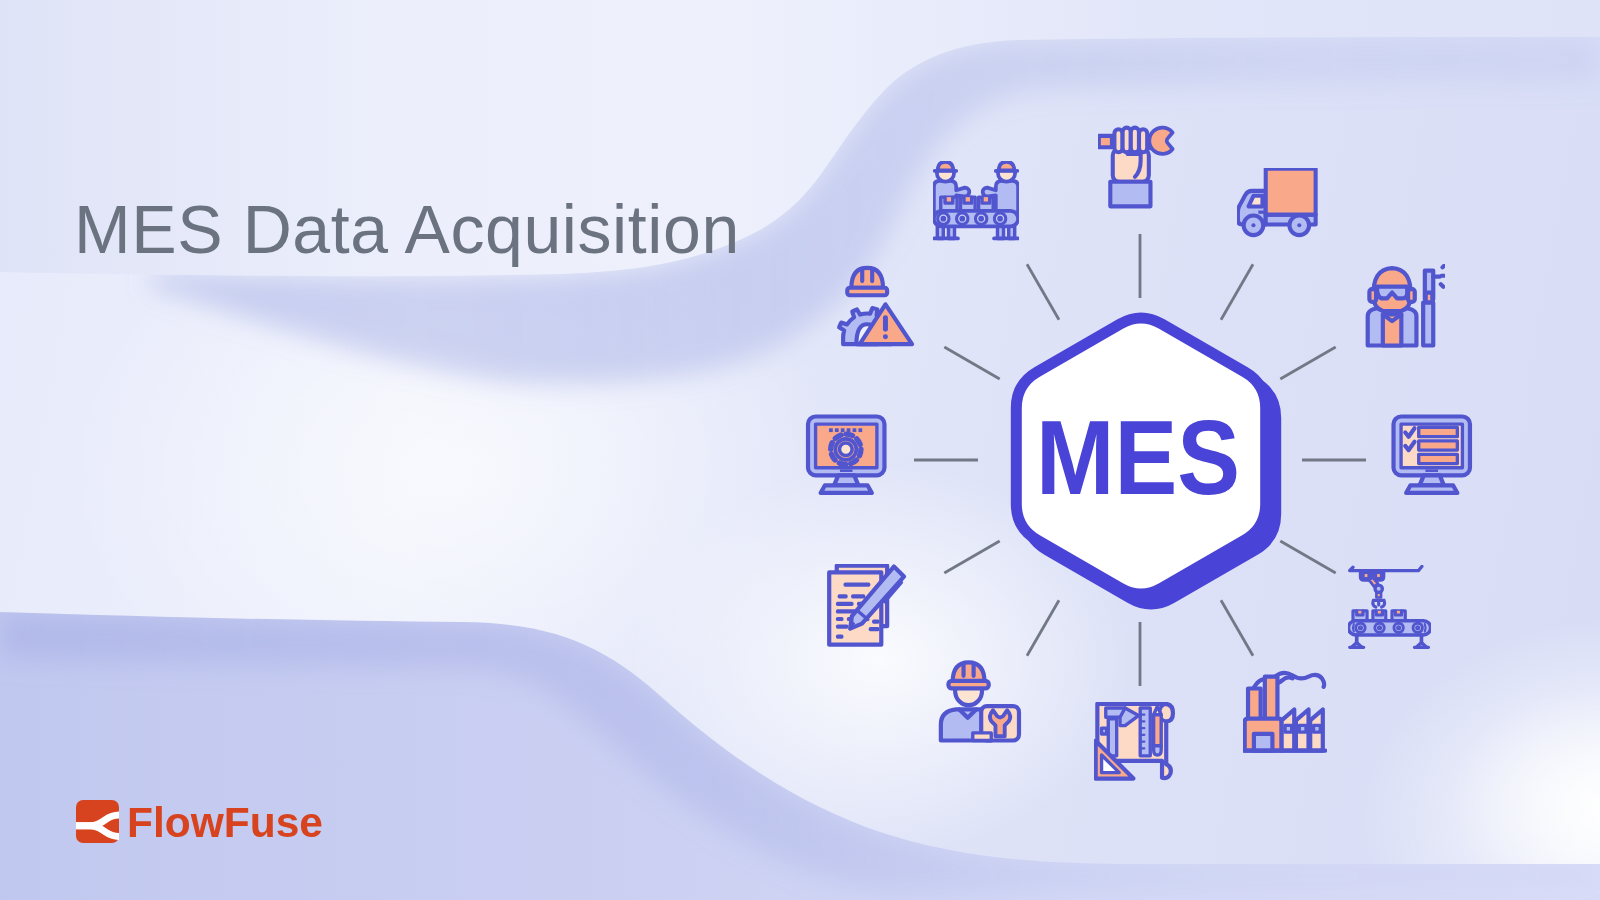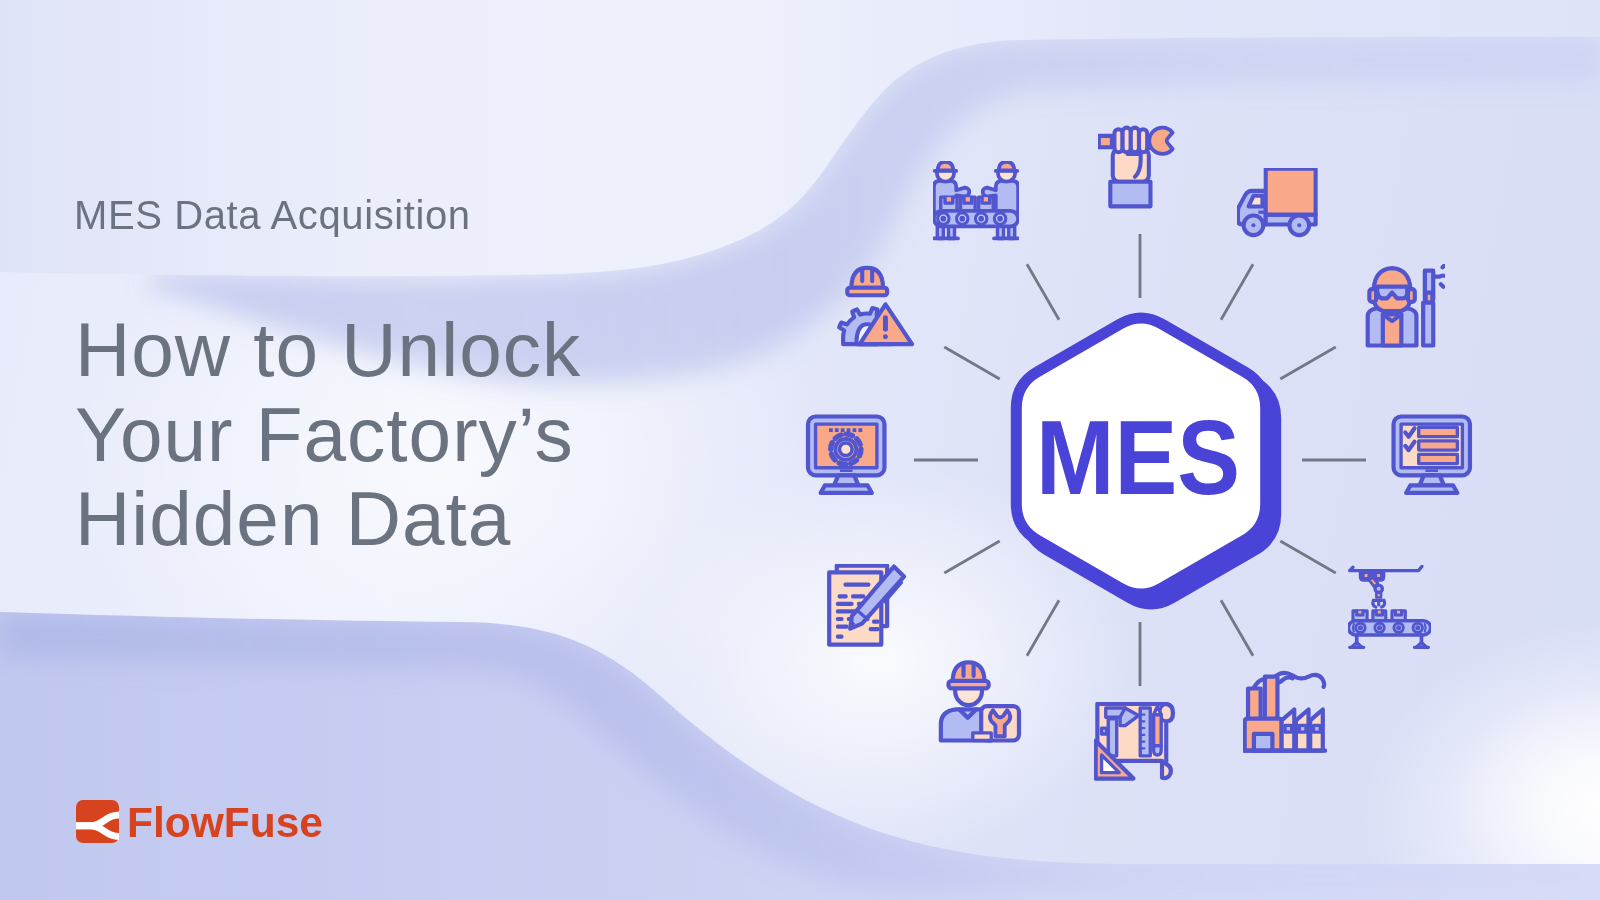--- a/index.html
+++ b/index.html
@@ -84,22 +84,21 @@
     </svg>
 
   <svg class="abs" style="left:950px;top:266px" width="400" height="400" viewBox="0 0 400 400">
     <g transform="translate(191,190)">
       <path transform="translate(10,10)" fill="#4a43d8" stroke="#4a43d8" stroke-width="11" stroke-linejoin="round" d="M-20.8,-132.0 Q0.0,-144.0 20.8,-132.0 L103.9,-84.0 Q124.7,-72.0 124.7,-48.0 L124.7,48.0 Q124.7,72.0 103.9,84.0 L20.8,132.0 Q0.0,144.0 -20.8,132.0 L-103.9,84.0 Q-124.7,72.0 -124.7,48.0 L-124.7,-48.0 Q-124.7,-72.0 -103.9,-84.0 Z"></path>
       <path fill="#ffffff" stroke="#4a43d8" stroke-width="11" stroke-linejoin="round" d="M-20.8,-132.0 Q0.0,-144.0 20.8,-132.0 L103.9,-84.0 Q124.7,-72.0 124.7,-48.0 L124.7,48.0 Q124.7,72.0 103.9,84.0 L20.8,132.0 Q0.0,144.0 -20.8,132.0 L-103.9,84.0 Q-124.7,72.0 -124.7,48.0 L-124.7,-48.0 Q-124.7,-72.0 -103.9,-84.0 Z"></path>
       <text x="-3" y="38" text-anchor="middle" font-family="Liberation Sans, sans-serif" font-weight="bold" font-size="105" fill="#4a43d8" textLength="204" lengthAdjust="spacingAndGlyphs">MES</text>
     </g>
   </svg>
 
-  <div class="abs" style="left:74px;top:195px;font-size:40px;line-height:1;color:#6b7380;letter-spacing:0.6px;text-align:right;">MES Data Acquisition</div>
-  <div class="abs" style="left:75px;top:308px;font-size:76.5px;line-height:84.5px;color:#6b7280;letter-spacing:1px;">How to Unlock<br>Your Factory’s<br>Hidden Data</div>
+  <div class="abs" style="left:74px;top:195px;font-size:68px;line-height:1;color:#6b7380;letter-spacing:0.6px;text-align:right;">MES Data Acquisition</div>
 
   <div class="abs" style="left:76px;top:800px;width:43px;height:43px;">
     <svg width="43" height="43" viewBox="0 0 43 43">
       <rect x="0" y="0" width="43" height="43" rx="7" fill="#d8431f"></rect>
       <g stroke="#ffffff" stroke-width="7" fill="none">
         <path d="M-1,25.8 H13 C21,25.8 25,22.8 29.5,19.6 C34,16.4 38.5,15 44,15"></path>
         <path d="M-1,25.8 H13 C21,25.8 25,28.8 29.5,32 C34,35.2 38.5,36.6 44,36.6"></path>
       </g>
     </svg>
   </div>

